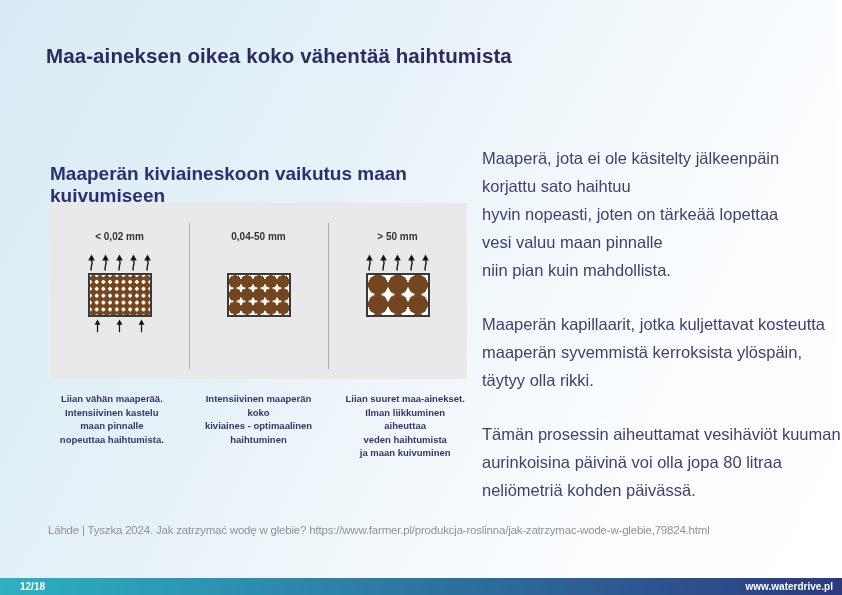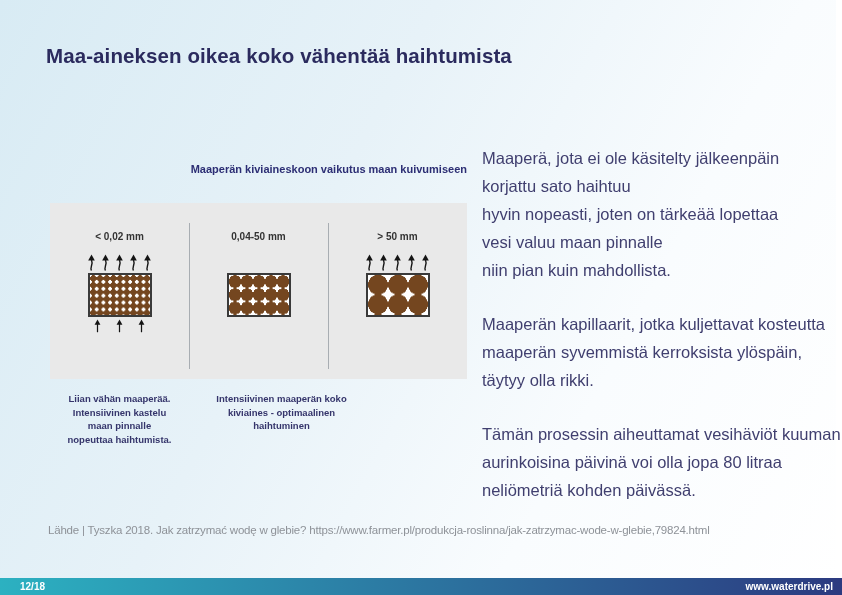--- a/index.html
+++ b/index.html
@@ -4,21 +4,21 @@
 <style>
   html,body{margin:0;padding:0;width:842px;height:595px;overflow:hidden;
     font-family:"Liberation Sans",sans-serif;}
   .slide{position:relative;width:836px;height:595px;
     background:linear-gradient(118deg,#d8ebf4 0%,#e7f2f8 38%,#f9fcfe 70%,#ffffff 100%);}
 
   .title{position:absolute;left:46px;top:44px;margin:0;
     font-size:20.5px;font-weight:bold;color:#2b2b5e;letter-spacing:.1px;}
 
   .diagram-heading{position:absolute;left:50px;top:163px;width:417px;margin:0;
-    text-align:right;font-size:11px;font-weight:bold;color:#2c2e74;}
+    text-align:left;font-size:19px;font-weight:bold;color:#2c2e74;}
 
   .panel{position:absolute;left:50px;top:203px;width:417px;height:176px;
     background:var(--panel-bg,#e9e9e9);display:flex;}
   .divider{position:absolute;top:20px;bottom:10px;width:1px;background:#a8adb2;}
   .divider.d1{left:139px}.divider.d2{left:278px}
   .col{width:139px;display:flex;flex-direction:column;align-items:center;padding-top:28px;box-sizing:border-box;}
   .size-label{font-size:10px;font-weight:bold;color:#333;height:13px;margin-bottom:10px;}
   .arrows{height:17px;display:flex;justify-content:center;align-items:flex-end;}
   .arrows.top{gap:5px;margin-bottom:2px;}
   .arrows.bottom{gap:13px;margin-top:2px;height:15px;}
@@ -139,36 +139,40 @@
   </div>
 
   <div class="captions">
     <div class="caption">Liian vähän maaperää.
 Intensiivinen kastelu
 maan pinnalle
 nopeuttaa haihtumista.</div>
     <div class="caption">Intensiivinen maaperän koko
 kiviaines - optimaalinen
 haihtuminen</div>
+    <div class="caption">Liian suuret maa-ainekset.
+Ilman liikkuminen aiheuttaa
+veden haihtumista
+ja maan kuivuminen</div>
   </div>
 
   <div class="bodytext">
     <p>Maaperä, jota ei ole käsitelty jälkeenpäin
 korjattu sato haihtuu
 hyvin nopeasti, joten on tärkeää lopettaa
 vesi valuu maan pinnalle
 niin pian kuin mahdollista.</p>
     <p>Maaperän kapillaarit, jotka kuljettavat kosteutta
 maaperän syvemmistä kerroksista ylöspäin,
 täytyy olla rikki.</p>
     <p>Tämän prosessin aiheuttamat vesihäviöt kuuman,
 aurinkoisina päivinä voi olla jopa 80 litraa
 neliömetriä kohden päivässä.</p>
   </div>
 
-  <div class="source">Lähde | Tyszka 2018. Jak zatrzymać wodę w glebie? https://www.farmer.pl/produkcja-roslinna/jak-zatrzymac-wode-w-glebie,79824.html</div>
+  <div class="source">Lähde | Tyszka 2024. Jak zatrzymać wodę w glebie? https://www.farmer.pl/produkcja-roslinna/jak-zatrzymac-wode-w-glebie,79824.html</div>
 
   <div class="footer">
     <span class="page">12/18</span>
     <span class="url">www.waterdrive.pl</span>
   </div>
 
 </div>
 
 </body></html>

